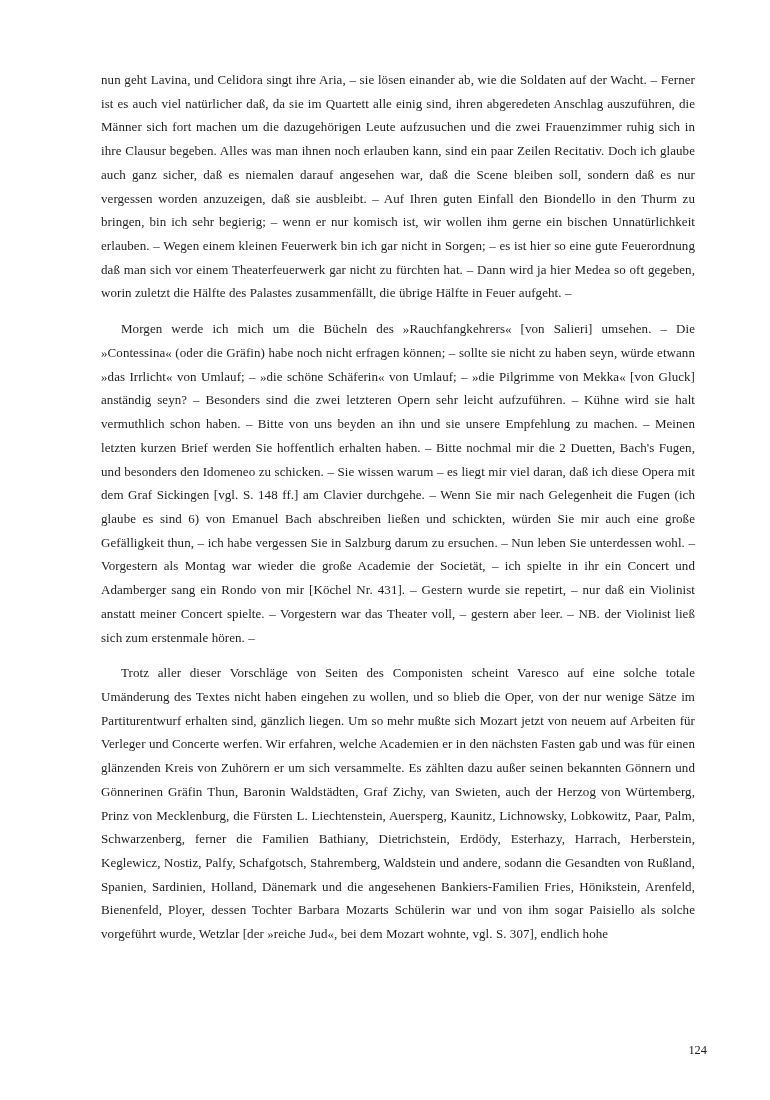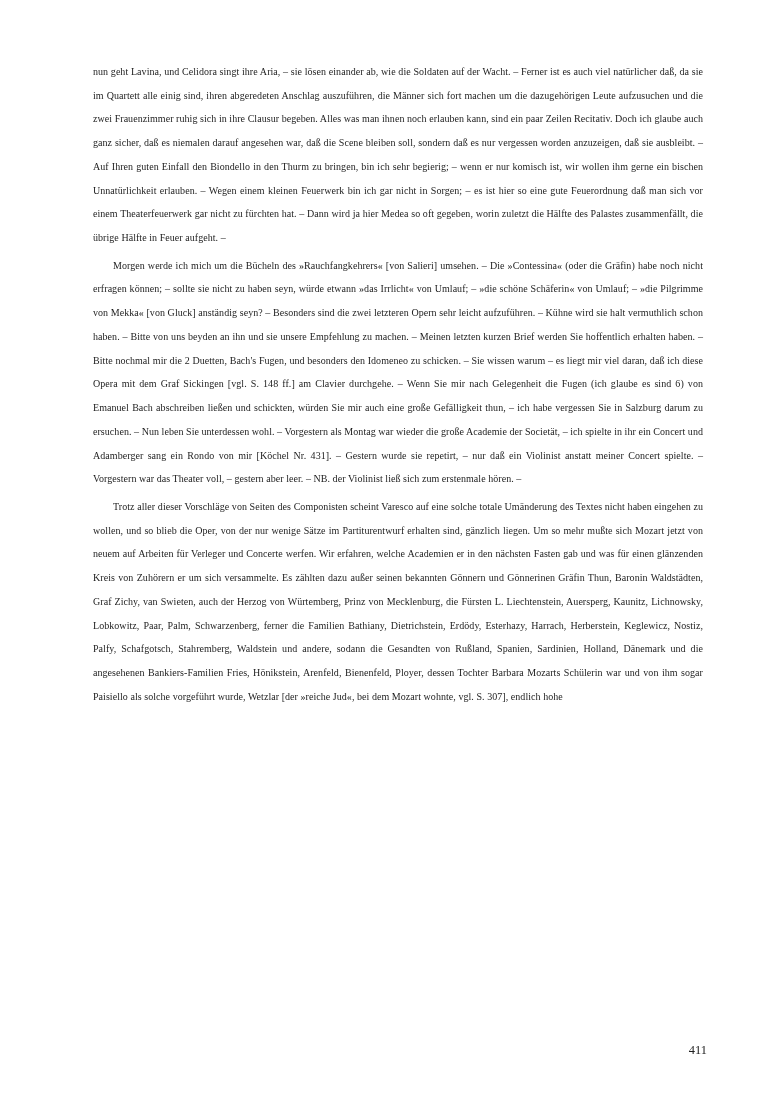--- a/index.html
+++ b/index.html
@@ -21,22 +21,22 @@
     background: #ffffff;
     box-sizing: border-box;
   }
   .text-column {
     position: absolute;
     left: 89px;
     top: 56px;
     width: 618px;
   }
   p.para {
-    margin: 4px;
-    font-size: 10px;
+    margin: 12px;
+    font-size: 13px;
     line-height: 23.72px;
     text-align: justify;
     text-justify: inter-word;
     hyphens: manual;
     color: #1d1d1d;
     letter-spacing: 0.005em;
   }
   p.para.indent {
     text-indent: 20px;
   }
@@ -57,15 +57,15 @@
 
 <div class="page">
 
   <div class="text-column" id="body-column">
 
   <p class="para"><span>nun geht Lavina, und Celidora singt ihre Aria, – sie lösen einander ab, wie die Soldaten auf der Wacht. – Ferner ist es auch viel natürlicher daß, da sie im Quartett alle einig sind, ihren abgeredeten Anschlag auszuführen, die Männer sich fort machen um die dazugehörigen Leute aufzusuchen und die zwei Frauenzimmer ruhig sich in ihre Clausur begeben. Alles was man ihnen noch erlauben kann, sind ein paar Zeilen Recitativ. Doch ich glaube auch ganz sicher, daß es niemalen darauf angesehen war, daß die Scene bleiben soll, sondern daß es nur vergessen worden anzuzeigen, daß sie ausbleibt. – Auf Ihren guten Einfall den Biondello in den Thurm zu bringen, bin ich sehr begierig; – wenn er nur komisch ist, wir wollen ihm gerne ein bischen Unnatürlichkeit erlauben. – Wegen einem kleinen Feuerwerk bin ich gar nicht in Sorgen; – es ist hier so eine gute Feuerordnung daß man sich vor einem Theaterfeuerwerk gar nicht zu fürchten hat. – Dann wird ja hier Medea so oft gegeben, worin zuletzt die Hälfte des Palastes zusam­menfällt, die übrige Hälfte in Feuer aufgeht. –</span></p>
       <p class="para indent"><span>Morgen werde ich mich um die Bücheln des »</span><span class="it">Rauchfangkehrers</span><span>« [von Salieri] umse­hen. – Die »</span><span class="it">Contessina</span><span>« (oder die Gräfin) habe noch nicht erfragen können; – sollte sie nicht zu haben seyn, würde etwann »</span><span class="it">das Irrlicht</span><span>« von Umlauf; – »</span><span class="it">die schöne Schäferin</span><span>« von Umlauf; – »</span><span class="it">die Pilgrimme von Mekka</span><span>« [von Gluck] anständig seyn? – Besonders sind die zwei letzteren Opern sehr leicht aufzuführen. – Kühne wird sie halt vermuthlich schon haben. – Bitte von uns beyden an ihn und sie unsere Empfehlung zu machen. – Meinen letzten kurzen Brief werden Sie hoffentlich erhalten haben. – Bitte nochmal mir die 2 Duetten, Bach's Fugen, und </span><span class="it">besonders</span><span> den Idomeneo zu schicken. – Sie wissen warum – es liegt mir viel daran, daß ich diese Opera mit dem Graf Sickingen [vgl. S. 148 ff.] am Clavier durchgehe. – Wenn Sie mir nach Gelegenheit die Fugen (ich glaube es sind 6) von Emanuel Bach abschreiben ließen und schickten, würden Sie mir auch eine große Gefälligkeit thun, – ich habe vergessen Sie in Salzburg darum zu ersuchen. – Nun leben Sie unterdessen wohl. – Vorgestern als Montag war wieder die große Academie der Societät, – ich spielte in ihr ein Concert und Adamberger sang ein Rondo von mir [Köchel Nr. 431]. – Gestern wurde sie repetirt, – nur daß ein Violinist anstatt meiner Concert spielte. – Vorgestern war das Theater voll, – gestern aber leer. – </span><span class="it">NB.</span><span> der Violinist ließ sich zum erstenmale hören. –</span></p>
       <p class="para indent"><span>Trotz aller dieser Vorschläge von Seiten des Componisten scheint Varesco auf eine solche totale Umänderung des Textes nicht haben eingehen zu wollen, und so blieb die Oper, von der nur wenige Sätze im Partiturentwurf erhalten sind, gänzlich liegen. Um so mehr mußte sich Mozart jetzt von neuem auf Arbeiten für Verleger und Concerte werfen. Wir erfahren, welche Academien er in den nächsten Fasten gab und was für einen glänzenden Kreis von Zuhörern er um sich versammelte. Es zählten dazu außer seinen bekannten Gönnern und Gönnerinen Gräfin </span><span class="it">Thun</span><span>, Baronin </span><span class="it">Waldstädten</span><span>, Graf </span><span class="it">Zichy, van Swieten</span><span>, auch der Herzog von </span><span class="it">Würtemberg</span><span>, Prinz von </span><span class="it">Mecklenburg</span><span>, die Fürsten L. </span><span class="it">Liechtenstein, Auersperg, Kaunitz, Lichnowsky, Lobkowitz, Paar, Palm, Schwarzenberg</span><span>, ferner die Familien </span><span class="it">Bathiany, Dietrichstein, Erdödy, Esterhazy, Harrach, Herberstein, Keglewicz, Nostiz, Palfy, Schafgotsch, Stahremberg, Waldstein</span><span> und andere, sodann die Gesandten von </span><span class="it">Rußland, Spanien, Sardinien, Holland, Dänemark</span><span> und die angesehenen Bankiers-Familien </span><span class="it">Fries, Hönikstein, Arenfeld, Bienenfeld, Ployer</span><span>, dessen Tochter </span><span class="it">Barbara</span><span> Mozarts Schülerin war und von ihm sogar </span><span class="it">Paisiello</span><span> als solche vorgeführt wurde, </span><span class="it">Wetzlar</span><span> [der »reiche Jud«, bei dem Mozart wohnte, vgl. S. 307], endlich hohe</span></p>
     </div>
 
-  <div class="page-number">411</div>
+  <div class="page-number">124</div>
 
 </div>
 
 </body></html>

